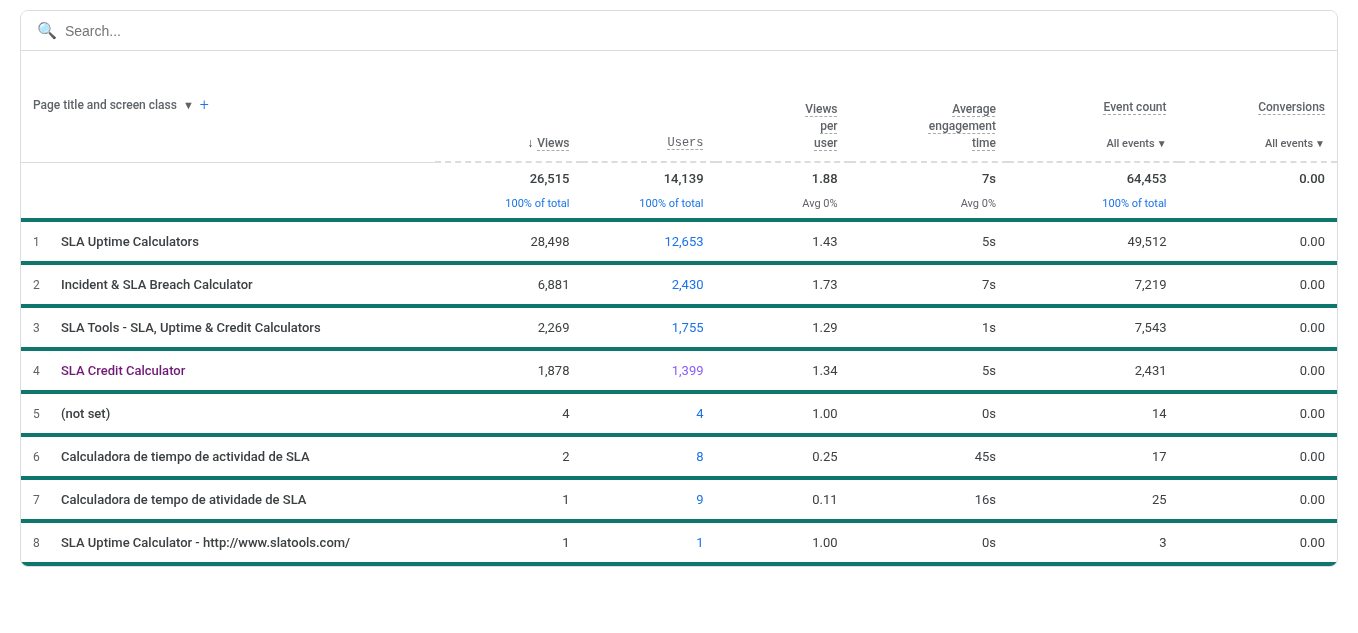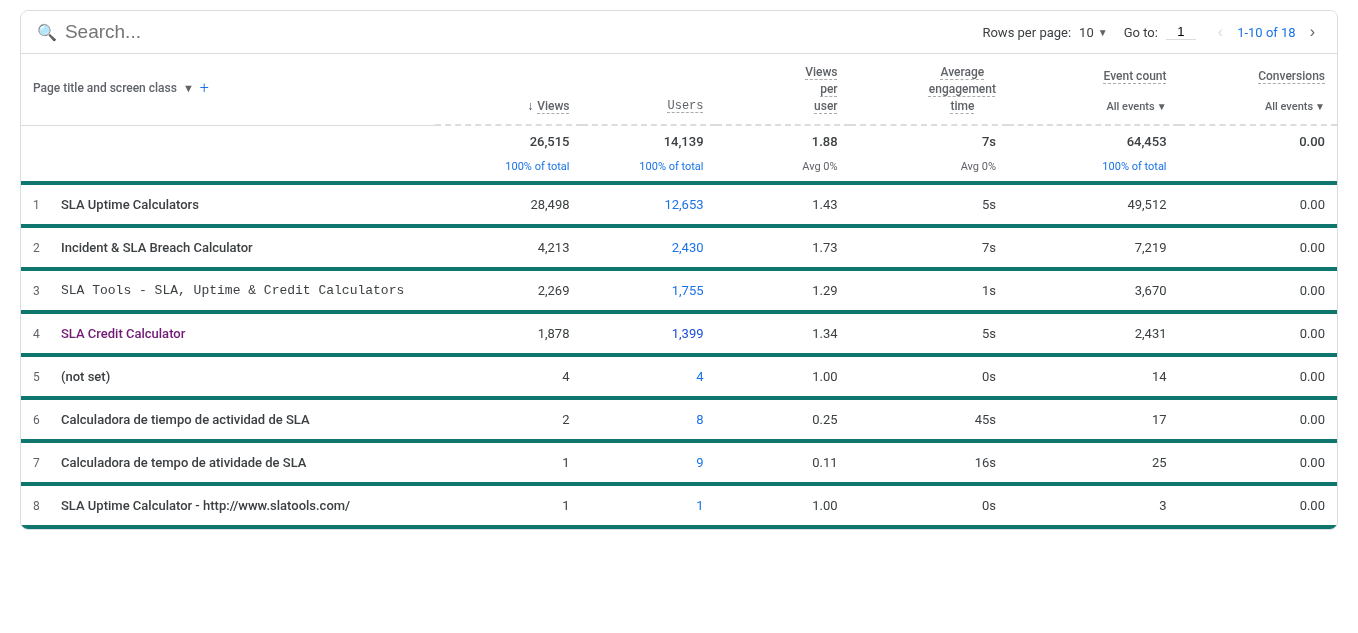--- a/index.html
+++ b/index.html
@@ -29,21 +29,21 @@
       gap: 8px;
       flex: 1;
     }
     .search-icon {
       color: #5f6368;
       font-size: 16px;
     }
     .search-input {
       border: none;
       outline: none;
-      font-size: 19px;
+      font-size: 14px;
       color: #3c4043;
       width: 200px;
       background: transparent;
     }
     .pagination-controls {
       display: flex;
       align-items: center;
       gap: 16px;
       font-size: 13px;
       color: #3c4043;
@@ -135,21 +135,21 @@
       text-decoration-style: dashed;
       text-underline-offset: 3px;
       text-decoration-color: #aaa;
     }
     .dropdown-sub {
       display: flex;
       align-items: center;
       gap: 2px;
       font-size: 11px;
       color: #5f6368;
-      margin-top: 14px;
+      margin-top: 20px;
     }
     .dropdown-sub .caret {
       font-size: 10px;
     }
 
     
     .summary-row td {
       padding: 8px 12px;
       text-align: right;
       border-bottom: 1px solid #dadce0;
@@ -212,38 +212,20 @@
 </head>
 <body>
 
 <div class="container">
 
   <div class="toolbar">
     <div class="search-box">
       <span class="search-icon">🔍</span>
       <input class="search-input" type="text" placeholder="Search..." style="">
     </div>
-    <div class="pagination-controls">
-      <div class="rows-per-page">
-        <span>Rows per page:</span>
-        <div class="rows-select">
-          <span class="rows-value">10</span>
-          <span class="dropdown-arrow">▼</span>
-        </div>
-      </div>
-      <div class="goto">
-        <span>Go to:</span>
-        <input class="goto-input" type="text" value="1" style="">
-      </div>
-      <div class="page-nav">
-        <button class="nav-btn disabled">‹</button>
-        <span class="page-range">1-10 of 18</span>
-        <button class="nav-btn">›</button>
-      </div>
-    </div>
   </div>
 
   <table>
     <thead>
       <tr>
         <th class="col-dim-header col-dimension" style="border-bottom:none; padding-bottom:12px;">
           <div class="dim-header-row">
             <span style="font-size:12px; color:#5f6368; font-weight:500;">Page title and screen class</span>
             <span class="filter-arrow">▼</span>
             <span class="add-col-btn">+</span>
@@ -262,21 +244,21 @@
             <span class="dashed-underline">Users</span>
           </div>
         </th>
         <th class="col-vpu-w">
           <div class="th-inner">
             <span class="dashed-underline" style="text-align:right; line-height:1.4;">Views<br>per<br>user</span>
           </div>
         </th>
         <th class="col-aet-w">
           <div class="th-inner">
-            <span class="dashed-underline" style="text-align:center; line-height:1.4;">Average<br>engagement<br>time</span>
+            <span class="dashed-underline" style="text-align:right; line-height:1.4;margin-top:40px;">Average<br>engagement<br>time</span>
           </div>
         </th>
         <th class="col-ec-w">
           <div class="th-inner">
             <span class="dashed-underline">Event count</span>
             <div class="dropdown-sub">
               <span>All events</span>
               <span class="caret">▼</span>
             </div>
           </div>
@@ -331,46 +313,46 @@
           <td>1.43</td>
           <td>5s</td>
           <td>49,512</td>
           <td>0.00</td>
         </tr>
         <tr>
           <td class="col-dimension" style="display: flex; align-items: flex-start; gap: 12px; padding: 12px;">
             <span style="color: rgb(95, 99, 104); font-size: 12px; min-width: 16px; padding-top: 1px;">2</span>
             <span style="font-weight: 500; color: rgb(60, 64, 67); cursor: pointer;">Incident &amp; SLA Breach Calculator</span>
           </td>
-          <td>4,213</td>
+          <td>6,881</td>
           <td style="color: rgb(26, 115, 232);">2,430</td>
           <td>1.73</td>
           <td>7s</td>
           <td>7,219</td>
           <td>0.00</td>
         </tr>
         <tr>
           <td class="col-dimension" style="display: flex; align-items: flex-start; gap: 12px; padding: 12px;">
             <span style="color: rgb(95, 99, 104); font-size: 12px; min-width: 16px; padding-top: 1px;">3</span>
-            <span style="font-weight: 500; color: rgb(60, 64, 67); cursor: pointer; font-family: Liberation Mono, monospace;">SLA Tools - SLA, Uptime &amp; Credit Calculators</span>
+            <span style="font-weight: 500; color: rgb(60, 64, 67); cursor: pointer;">SLA Tools - SLA, Uptime &amp; Credit Calculators</span>
           </td>
           <td>2,269</td>
           <td style="color: rgb(26, 115, 232);">1,755</td>
           <td>1.29</td>
           <td>1s</td>
-          <td>3,670</td>
+          <td>7,543</td>
           <td>0.00</td>
         </tr>
         <tr>
           <td class="col-dimension" style="display: flex; align-items: flex-start; gap: 12px; padding: 12px;">
             <span style="color: rgb(95, 99, 104); font-size: 12px; min-width: 16px; padding-top: 1px;">4</span>
             <span style="font-weight: 500; color: #701a75; cursor: pointer;">SLA Credit Calculator</span>
           </td>
           <td>1,878</td>
-          <td style="color: #1d4ed8;">1,399</td>
+          <td style="color: #8b5cf6;">1,399</td>
           <td>1.34</td>
           <td>5s</td>
           <td>2,431</td>
           <td>0.00</td>
         </tr>
         <tr>
           <td class="col-dimension" style="display: flex; align-items: flex-start; gap: 12px; padding: 12px;">
             <span style="color: rgb(95, 99, 104); font-size: 12px; min-width: 16px; padding-top: 1px;">5</span>
             <span style="font-weight: 500; color: rgb(60, 64, 67); cursor: pointer;">(not set)</span>
           </td>

